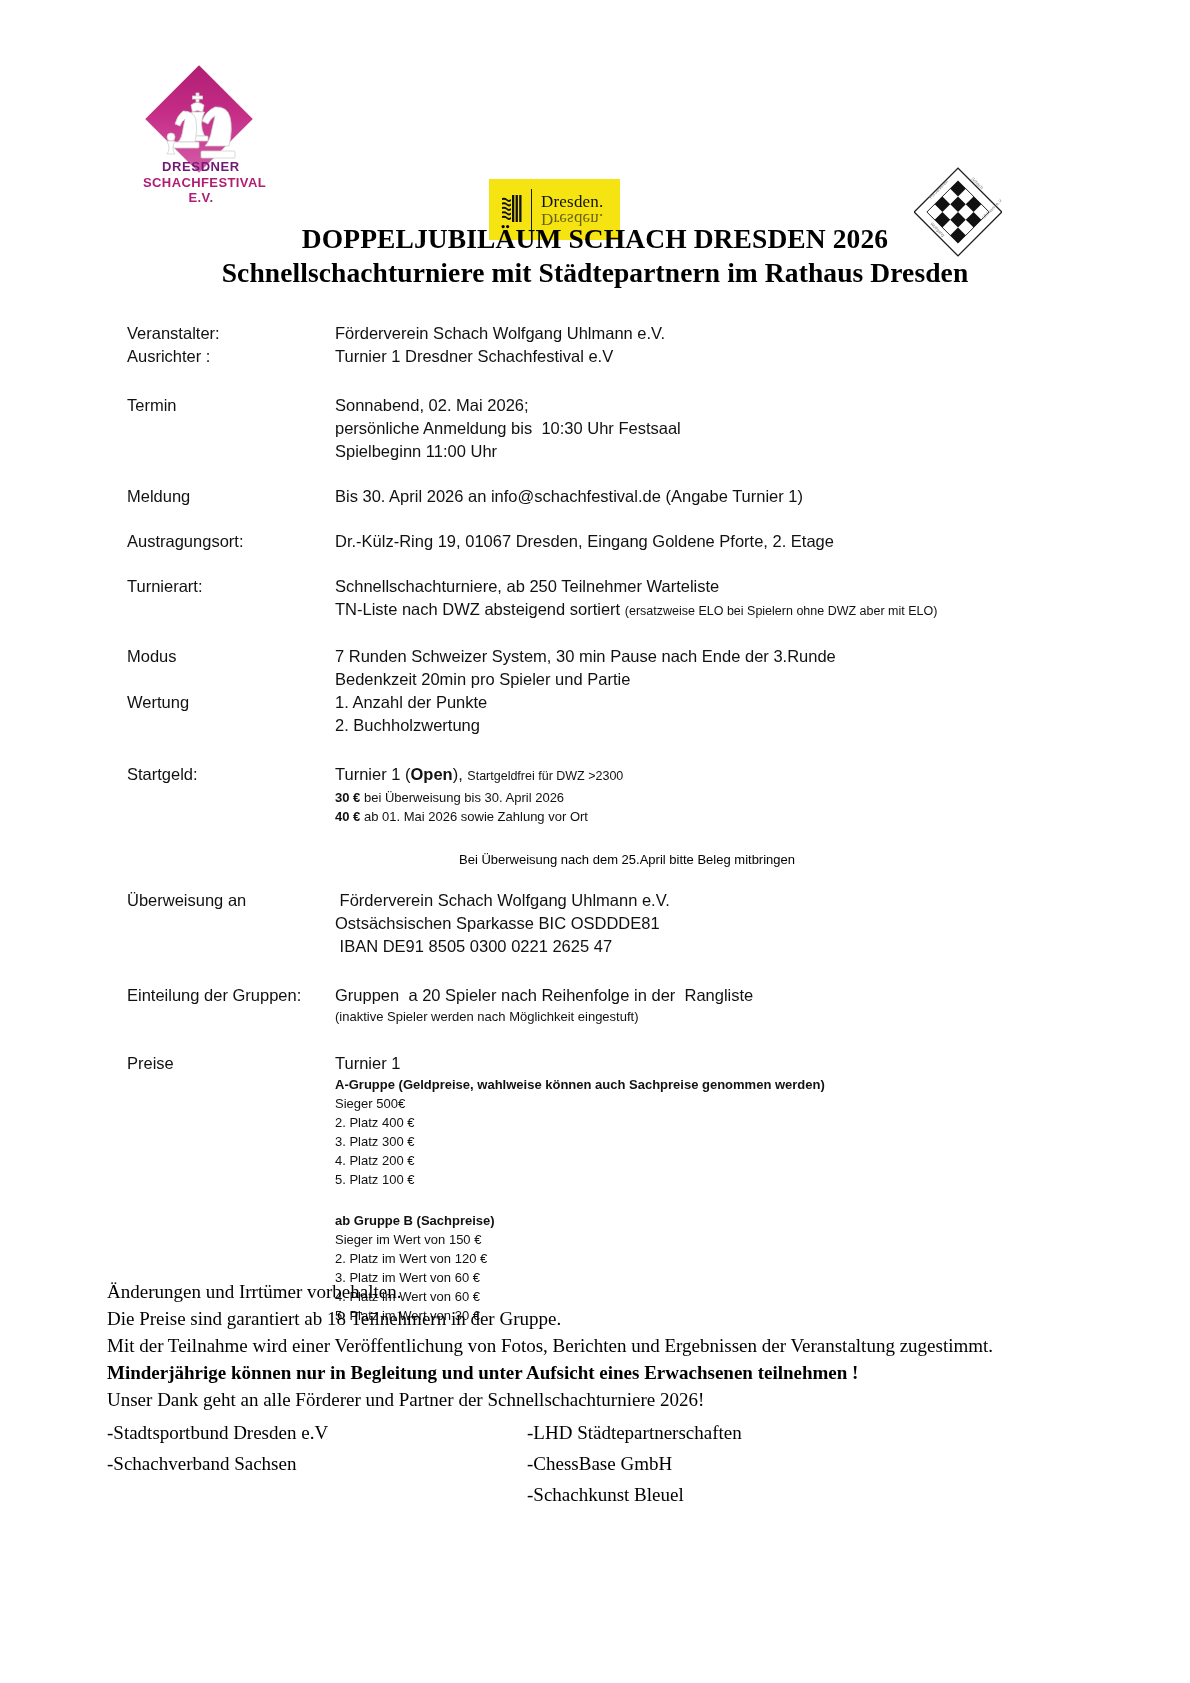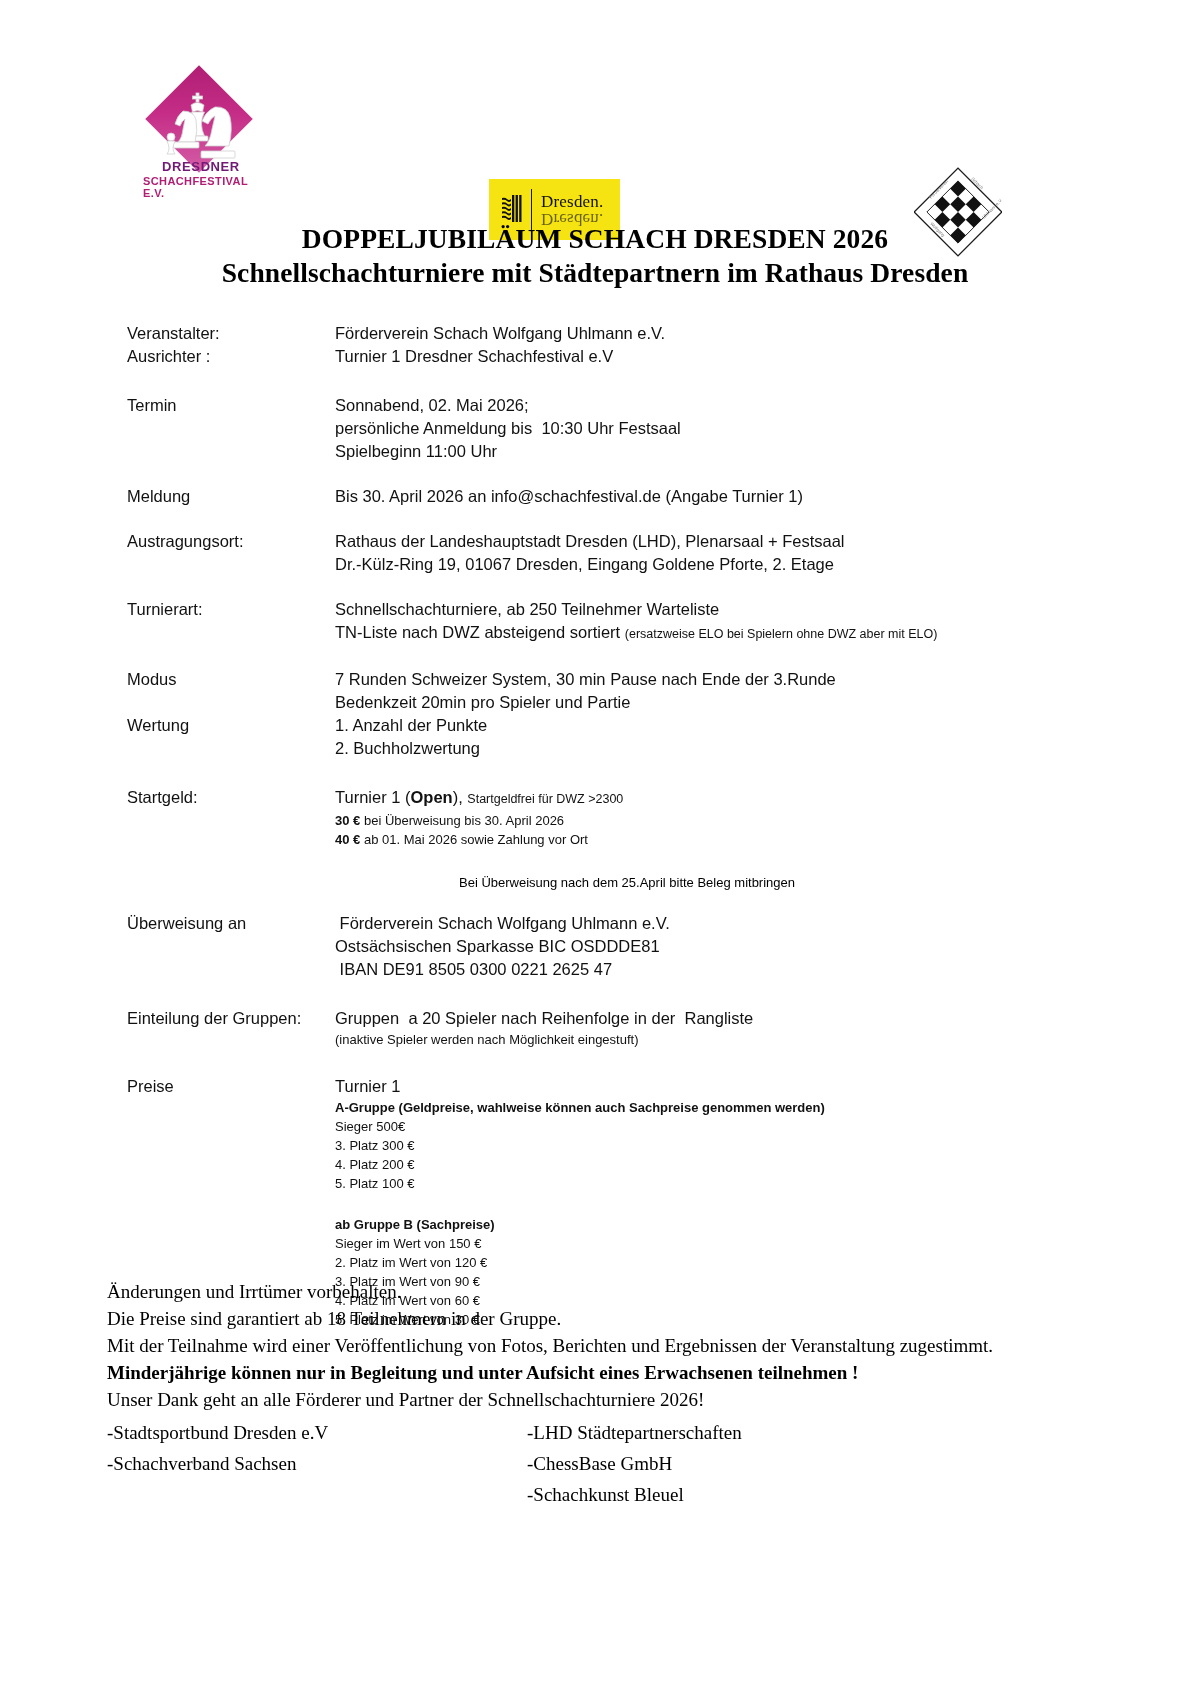--- a/index.html
+++ b/index.html
@@ -67,24 +67,24 @@
     font-weight: bold;
     font-size: 13px;
     letter-spacing: 0.6px;
     color: #701a75;
   }
   .dsf-text2 {
     position: absolute;
     left: 0;
     top: 94px;
     width: 116px;
-    text-align: left;
+    text-align: center;
     font-family: "Liberation Sans", sans-serif;
     font-weight: bold;
-    font-size: 11px;
+    font-size: 13px;
     letter-spacing: 0.4px;
     color: #b01e74;
   }
 
   
   .logo-dresden {
     position: absolute;
     left: 489px;
     top: 101px;
     width: 131px;
@@ -371,21 +371,20 @@
       <div class="row-value">
         <div class="line"><span>Bis 30. April 2026 an </span><span>info@schachfestival.de</span><span> (Angabe Turnier 1)</span></div>
       </div>
     </div>
 
     <div class="gap-md"></div>
 
     <div class="row">
       <div class="row-label">Austragungsort:</div>
       <div class="row-value">
-        <div class="line">Rathaus der Landeshauptstadt Dresden (LHD), Plenarsaal + Festsaal</div>
         <div class="line">Dr.-Külz-Ring 19, 01067 Dresden, Eingang Goldene Pforte, 2. Etage</div>
       </div>
     </div>
 
     <div class="gap-md"></div>
 
     <div class="row">
       <div class="row-label">Turnierart:</div>
       <div class="row-value">
         <div class="line">Schnellschachturniere, ab 250 Teilnehmer Warteliste</div>
@@ -448,28 +447,29 @@
     </div>
 
     <div class="gap-lg"></div>
 
     <div class="row">
       <div class="row-label">Preise</div>
       <div class="row-value">
         <div class="line">Turnier 1</div>
         <div class="small bold">A-Gruppe  (Geldpreise, wahlweise können auch Sachpreise genommen werden)</div>
         <div class="small">Sieger 500€</div>
+        <div class="small">2. Platz 400 €</div>
         <div class="small">3. Platz 300 €</div>
         <div class="small">4. Platz 200 €</div>
         <div class="small">5. Platz 100 €</div>
         <div class="gap-md"></div>
         <div class="small bold">ab Gruppe B (Sachpreise)</div>
         <div class="small">Sieger   im Wert  von 150 €</div>
         <div class="small">2. Platz im Wert  von 120 €</div>
-        <div class="small">3. Platz im Wert  von   90 €</div>
+        <div class="small">3. Platz im Wert  von   60 €</div>
         <div class="small">4. Platz im Wert  von   60 €</div>
         <div class="small">5. Platz im Wert  von   30 €</div>
       </div>
     </div>
   </div>
 
   <div class="footer">
     <div class="footer-line">Änderungen und Irrtümer vorbehalten.</div>
     <div class="footer-line">Die Preise sind garantiert ab 18 Teilnehmern in der Gruppe.</div>
     <div class="footer-line">Mit der Teilnahme wird einer Veröffentlichung von Fotos, Berichten und Ergebnissen der Veranstaltung zugestimmt.</div>

